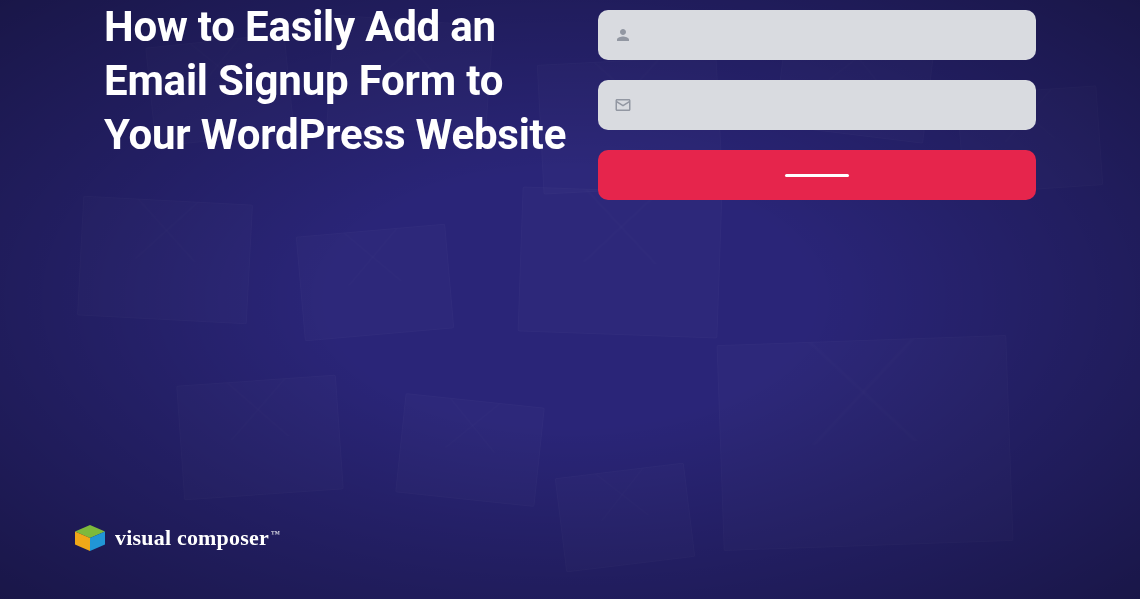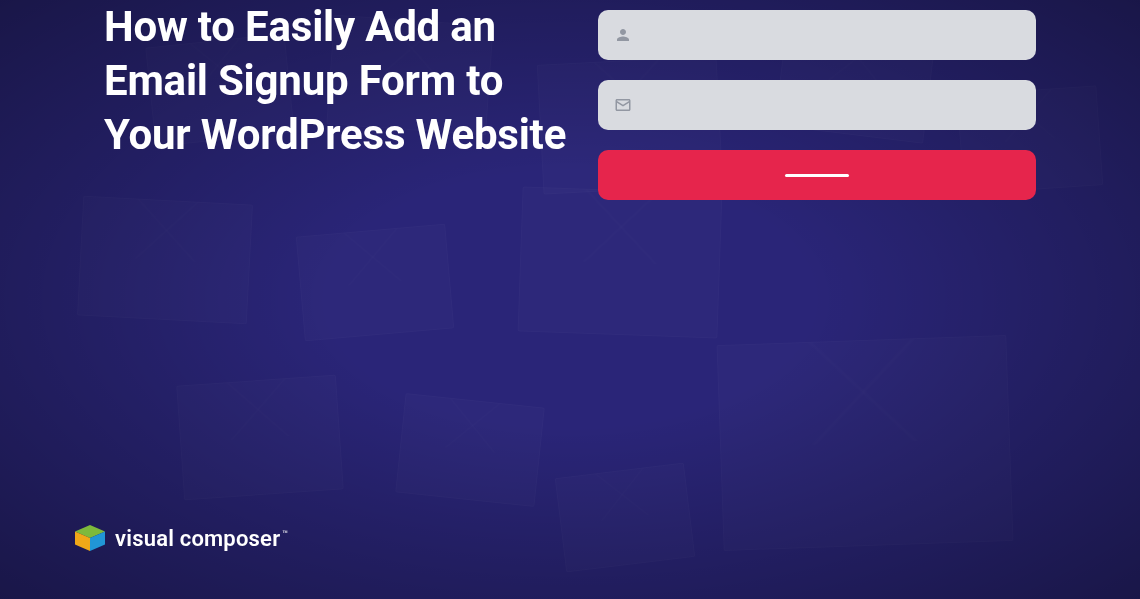--- a/index.html
+++ b/index.html
@@ -103,20 +103,21 @@
       background: #ffffff;
       border-radius: 2px;
     }
     .brand {
       position: absolute;
       bottom: 48px;
       left: 75px;
       display: flex;
       align-items: center;
       gap: 10px;
+      font-family: Liberation Serif, serif;
     }
     .logo-cube {
       width: 30px;
       height: 26px;
       position: relative;
     }
     .brand-text {
       color: #ffffff;
       font-size: 22px;
       font-weight: 600;

